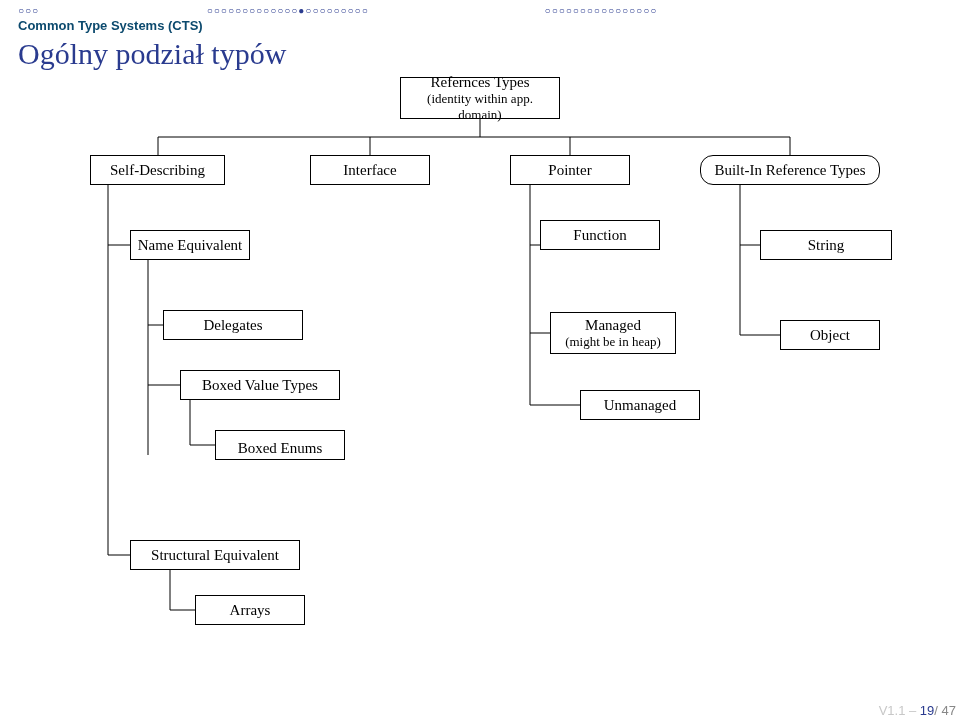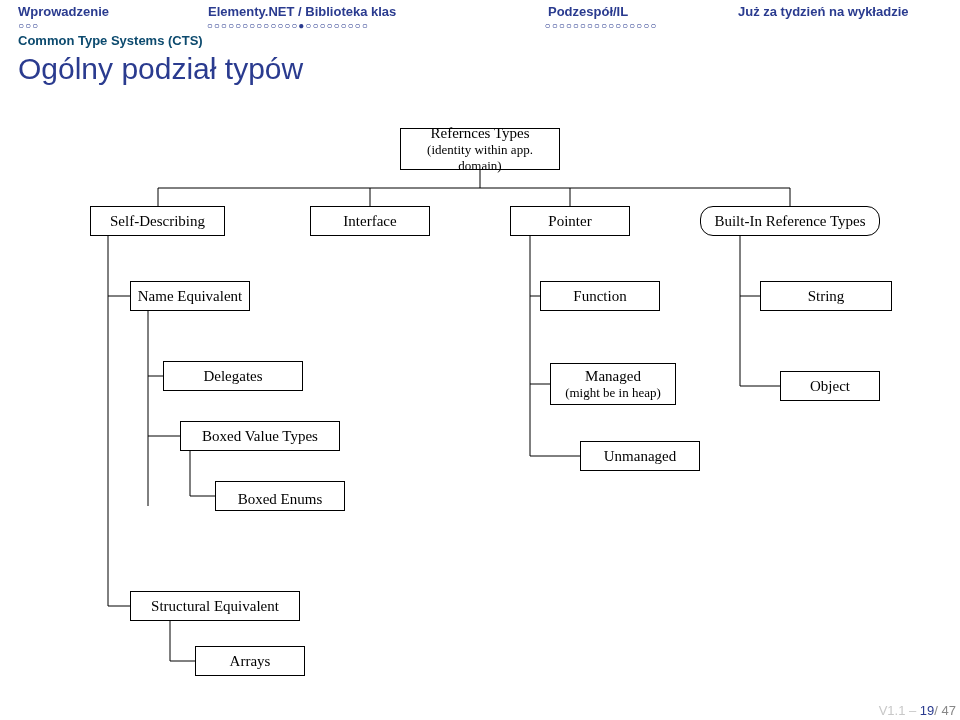--- a/index.html
+++ b/index.html
@@ -23,32 +23,31 @@
   .dots-row { display: flex; padding-top: 1px; }
   .dots { font-size: 10px; letter-spacing: 1px; color: #2a3b8f; }
   .d1 { width: 190px; }
   .d2 { width: 340px; }
   .d3 { width: 190px; }
   .d4 { width: 210px; }
   .subhead { font-size: 13px; color: #0c4a6e; font-weight: bold; padding-top: 2px; }
   
   .title {
     color: #2a3b8f;
-    font-family: Liberation Sans, sans-serif;
+    font-family: Liberation Serif, serif;
     font-weight: normal;
     font-size: 30px;
     padding: 4px 18px 4px 18px;
   }
   
   
   .diagram {
     position: relative;
     width: 100%;
     height: 590px;
-    margin-top: 36px;
   }
   svg { position: absolute; top: 0; left: 0; }
   .node {
     position: absolute;
     border: 1px solid #000;
     background: #fff;
     display: flex;
     flex-direction: column;
     align-items: center;
     justify-content: center;
@@ -67,26 +66,20 @@
     font-family: Arial, Helvetica, sans-serif;
     font-size: 13px;
   }
   .footer .pg { color: #2a3b8f; }
   .footer .tot { color: #888; }
 </style>
 </head>
 <body>
 
 <div class="header">
-  <div class="nav-row">
-    <span class="nav-item nav1">Wprowadzenie</span>
-    <span class="nav-item nav2">Elementy.NET / Biblioteka klas</span>
-    <span class="nav-item nav3">Podzespół/IL</span>
-    <span class="nav-item nav4">Już za tydzień na wykładzie</span>
-  </div>
   <div class="dots-row">
     <span class="dots d1">○○○</span>
     <span class="dots d2">○○○○○○○○○○○○○●○○○○○○○○○</span>
     <span class="dots d3">○○○○○○○○○○○○○○○○</span>
     <span class="dots d4"></span>
   </div>
   <div class="subhead">Common Type Systems (CTS)</div>
 </div>
 
 <div class="title">Ogólny podział typów</div>
@@ -144,21 +137,21 @@
 <div class="node" style="left:510px; top:80px; width:120px; height:30px;">
       <span>Pointer</span>
     </div>
 <div class="node" style="left:700px; top:80px; width:180px; height:30px;border-radius:13px;">
       <span>Built-In Reference Types</span>
     </div>
 
 <div class="node" style="left:130px; top:155px; width:120px; height:30px;">
       <span>Name Equivalent</span>
     </div>
-<div class="node" style="left:540px; top:155px; width:120px; height:30px;">
+<div class="node" style="left:540px; top:145px; width:120px; height:30px;">
       <span>Function</span>
     </div>
 <div class="node" style="left:760px; top:155px; width:132px; height:30px;">
       <span>String</span>
     </div>
 
 <div class="node" style="left:163px; top:235px; width:140px; height:30px;">
       <span>Delegates</span>
     </div>
 <div class="node" style="left:550px; top:237px; width:126px; height:42px;">

